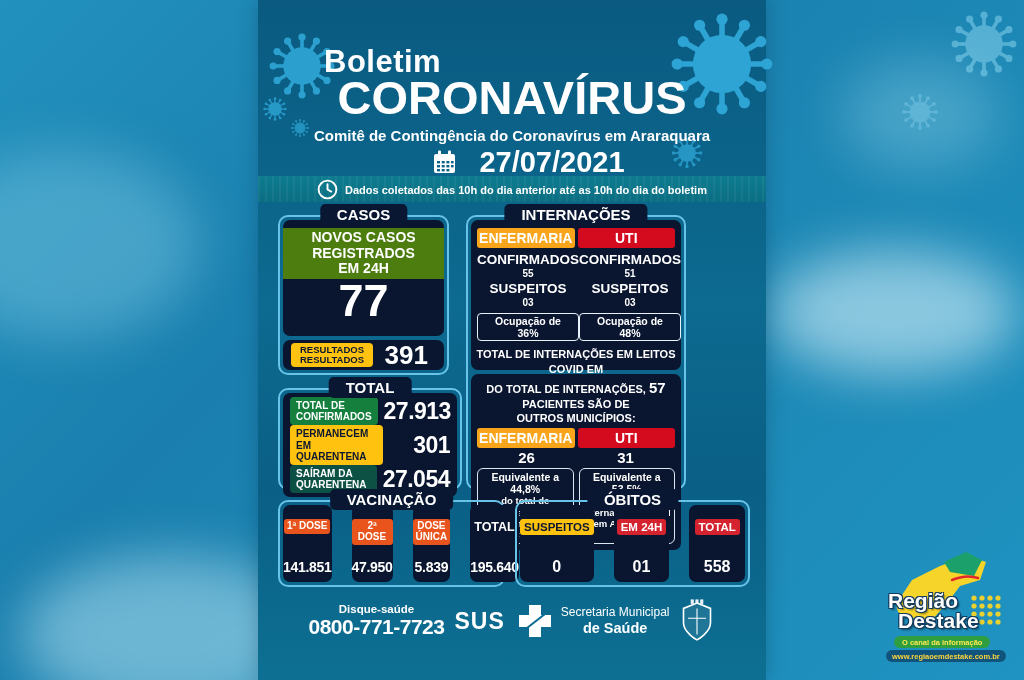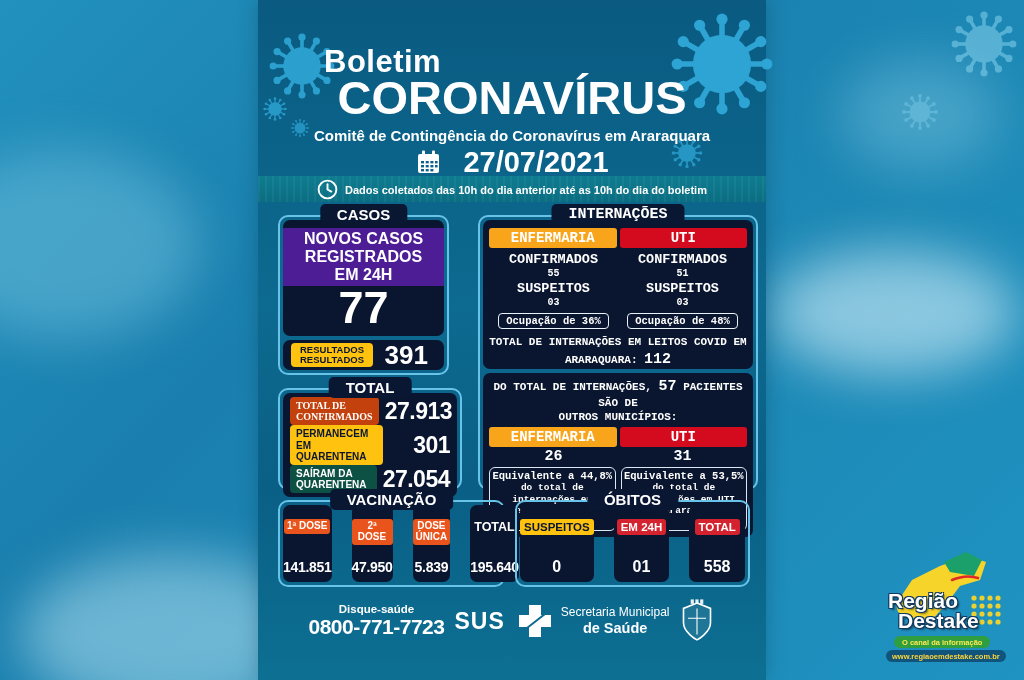--- a/index.html
+++ b/index.html
@@ -12,49 +12,49 @@
   .b3{left:768px;top:250px;width:250px;height:125px;background:rgba(212,240,250,.6);}
   .b4{left:840px;top:60px;width:160px;height:110px;background:rgba(170,224,242,.3);}
   .virus{position:absolute;color:#2fa8d8;}
   .poster{position:absolute;left:258px;top:0;width:508px;height:680px;
     background:linear-gradient(180deg,#0a5a81 0%,#0b6288 20%,#0d6a90 45%,#0a5f86 72%,#0d7093 100%);
     box-shadow:0 0 18px rgba(0,30,50,.25);}
   
   .boletim{position:absolute;top:44px;left:66px;font-size:31px;font-weight:bold;color:#fff;letter-spacing:.5px;}
   .corona{position:absolute;top:74px;left:0;width:100%;text-align:center;font-size:47px;font-weight:bold;color:#fff;line-height:1;}
   .subtitle{position:absolute;top:127px;left:0;width:100%;text-align:center;font-weight:bold;font-size:15px;color:#fff;}
-  .date-row{position:absolute;top:146px;left:0;width:100%;display:flex;justify-content:center;align-items:center;gap:21px;color:#fff;font-weight:bold;font-size:29px;}
+  .date-row{position:absolute;top:146px;left:0;width:100%;display:flex;justify-content:center;align-items:center;gap:21px;color:#fff;font-weight:bold;font-size:29px;padding-left:16px;}
   .teal-band{position:absolute;top:176px;left:0;width:100%;height:26px;opacity:.9;
     background:linear-gradient(180deg,#0f7f90,#0c6f82);
     background-image:repeating-linear-gradient(90deg,rgba(255,255,255,.05) 0 2px,rgba(0,0,0,0) 2px 7px),linear-gradient(180deg,#0f7f90,#0c6f82);}
   .dados-row{position:absolute;top:179px;left:0;width:100%;display:flex;justify-content:center;align-items:center;gap:7px;color:#fff;font-weight:bold;font-size:11px;}
   
   .panel{position:absolute;border:2px solid #67c4e8;border-radius:10px;padding:3px;display:flex;flex-direction:column;gap:4px;box-sizing:border-box;}
   .pill-title{position:absolute;top:-13px;left:50%;transform:translateX(-50%);background:#0a1733;color:#fff;font-weight:bold;font-size:15px;padding:2px 17px;border-radius:5px;white-space:nowrap;z-index:2;}
   .darkbox{background:#0a1630;border-radius:7px;}
   
   .casos{left:20px;top:215px;width:171px;height:160px;}
   .casos .main{flex:1;display:flex;flex-direction:column;align-items:center;overflow:hidden;}
-  .red-banner{margin-top:8px;width:100%;background:#4c1d95;color:#fff;font-weight:bold;font-size:16px;line-height:1.12;text-align:center;padding:2px 0;}
+  .red-banner{margin-top:8px;width:100%;background:#4d7c0f;color:#fff;font-weight:bold;font-size:14px;line-height:1.12;text-align:center;padding:2px 0;}
   .big77{font-size:45px;font-weight:bold;color:#fff;line-height:.95;margin-top:1px;}
   .note-box{border:1.5px solid #d9e8f2;border-radius:6px;background:rgba(2,6,18,.45);color:#fff;font-weight:bold;font-size:10.5px;line-height:1.12;text-align:center;padding:2px 4px;margin-top:3px;width:88%;box-sizing:border-box;}
   .await{height:30px;flex:none;display:flex;align-items:center;padding:0 8px;gap:8px;}
   .yellow-pill{background:#ffc20e;color:#0a1733;font-weight:bold;font-size:9.5px;line-height:1.05;text-align:center;padding:2px 9px;border-radius:4px;}
   .await-val{flex:1;text-align:right;color:#fff;font-weight:bold;font-size:26px;padding-right:8px;}
   
   .total-panel{left:20px;top:388px;width:184px;height:102px;}
   .totbox{flex:1;display:flex;flex-direction:column;justify-content:space-evenly;padding:4px 7px;}
   .trow{display:flex;align-items:center;gap:6px;}
   .tlabel{width:58%;box-sizing:border-box;border-radius:4px;font-weight:bold;font-size:10px;line-height:1.12;padding:3px 6px;}
-  .tlabel.red{background:#c2410c;color:#fff;font-family:Liberation Serif, serif;}
+  .tlabel.red{background:#15803d;color:#fff;}
   .tlabel.yellow{background:#ffc20e;color:#0a1733;}
   .tlabel.teal{background:#0d5044;color:#fff;}
   .tval{flex:1;text-align:right;color:#fff;font-weight:bold;font-size:23px;letter-spacing:-.5px;}
   
-  .intern{left:220px;top:215px;width:280px;height:275px;font-family:Liberation Mono, monospace;}
+  .intern{left:208px;top:215px;width:220px;height:275px;}
   .ibox1{height:150px;display:flex;flex-direction:column;}
   .ibox2{flex:1;display:flex;flex-direction:column;}
   .col-heads{display:flex;gap:3px;margin:8px 6px 4px;}
   .col-heads.tight{margin:3px 6px 1px;}
   .col-heads .head{flex:1;text-align:center;font-weight:bold;font-size:14px;color:#fff;padding:2px 0;border-radius:3px;}
   .head.enf{background:#f9a51b;}
   .head.uti{background:#d40a1f;}
   .stats{display:flex;margin:0 6px;}
   .scol{flex:1;text-align:center;color:#fff;font-weight:bold;}
   .slabel{font-size:13.5px;line-height:1.2;}

